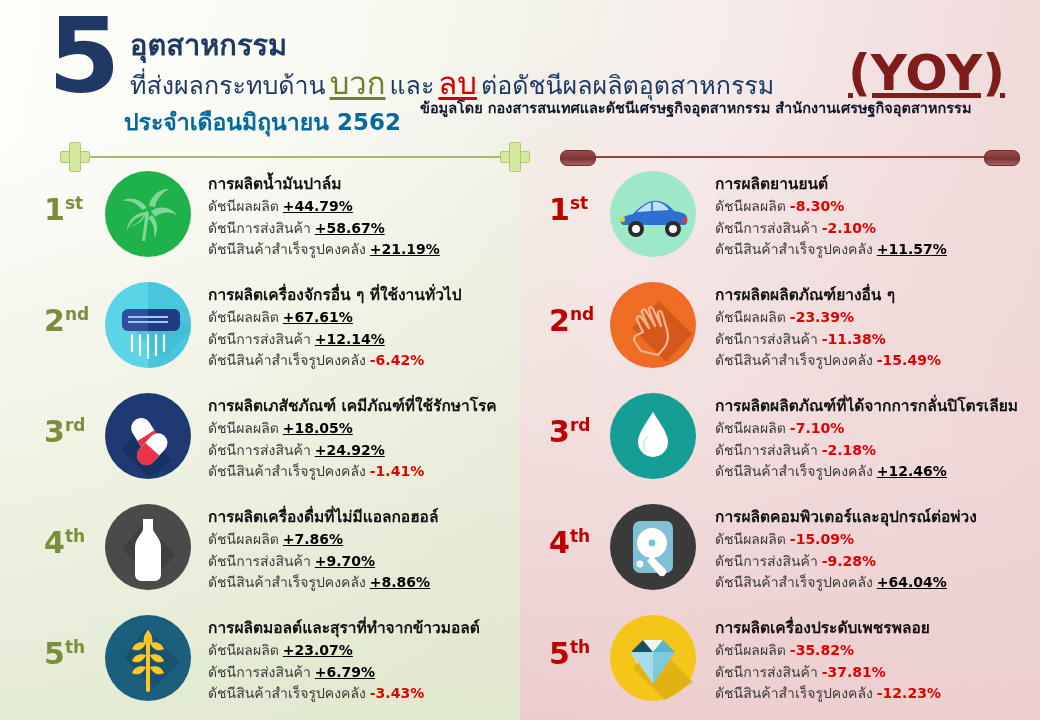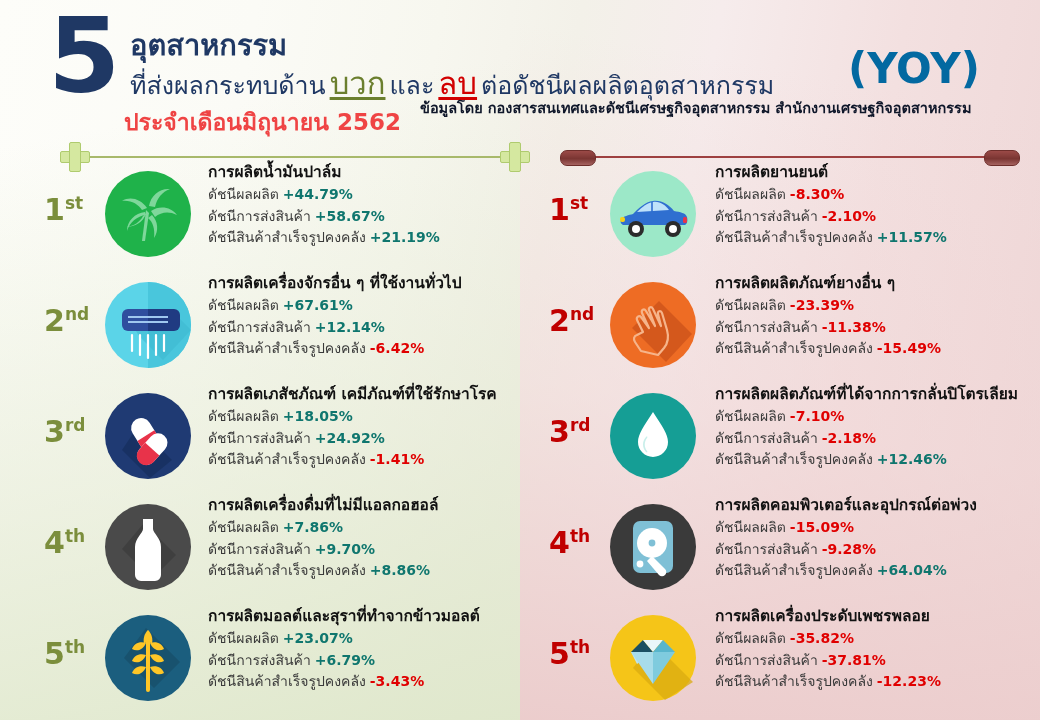--- a/index.html
+++ b/index.html
@@ -53,25 +53,25 @@
   .hdr-line2 .pos {
     color:#6B7F2E; font-size:31px; text-decoration:underline;
     text-underline-offset:3px; padding:0 4px;
   }
   .hdr-line2 .neg {
     color:#D20000; font-size:31px; text-decoration:underline;
     text-underline-offset:3px; padding:0 4px;
   }
   .hdr-line3 {
     position:absolute; left:124px; top:104px;
-    font-size:23px; font-weight:bold; color:#ef4444;
+    font-size:23px; font-weight:bold; color:#0369a1;
   }
   .hdr-yoy {
     position:absolute; left:848px; top:44px;
-    font-size:42px; font-weight:bold; color:#0369a1;
+    font-size:50px; font-weight:bold; color:#7f1d1d;text-decoration:underline;
   }
   .hdr-source {
     position:absolute; left:420px; top:96px;
     font-size:14.5px; font-weight:bold; color:#0f172a;
     white-space:nowrap;
   }
 
   
   .divider { position:absolute; top:148px; height:18px; }
   .divider .rule { position:absolute; top:8px; height:2px; }
@@ -113,32 +113,32 @@
   .rank sup { font-size:17px; font-weight:bold; vertical-align:super; }
   .col-left  .rank { color:#7B8E3C; }
   .col-right .rank { color:#C00000; }
 
   .icon-wrap {
     position:absolute; left:62px; top:8px;
     width:92px; height:92px;
   }
   .icon-wrap svg { display:block; }
 
-  .content { position:absolute; left:168px; top:2px; width:332px; }
+  .content { position:absolute; left:168px; top:14px; width:332px; }
   .ind-title {
     font-size:15.5px; font-weight:bold; color:#111111;
     line-height:20px; white-space:nowrap;
     margin-bottom:2px;
   }
   .metric {
     font-size:14px; color:#3A3A3A; line-height:21.5px; white-space:nowrap;
   }
   .metric .lab { font-weight:normal; }
   .metric .val { font-weight:bold; padding-left:4px; }
-  .val.up   { color:#0f766e; }
+  .val.up   { color:#000000;text-decoration:underline; }
   .val.down { color:#E00000; }
 
   
   .col-right .content { left:170px; }
 </style>
 </head>
 <body>
 
 <div class="wash-left"></div>
 <div class="wash-right"></div>

